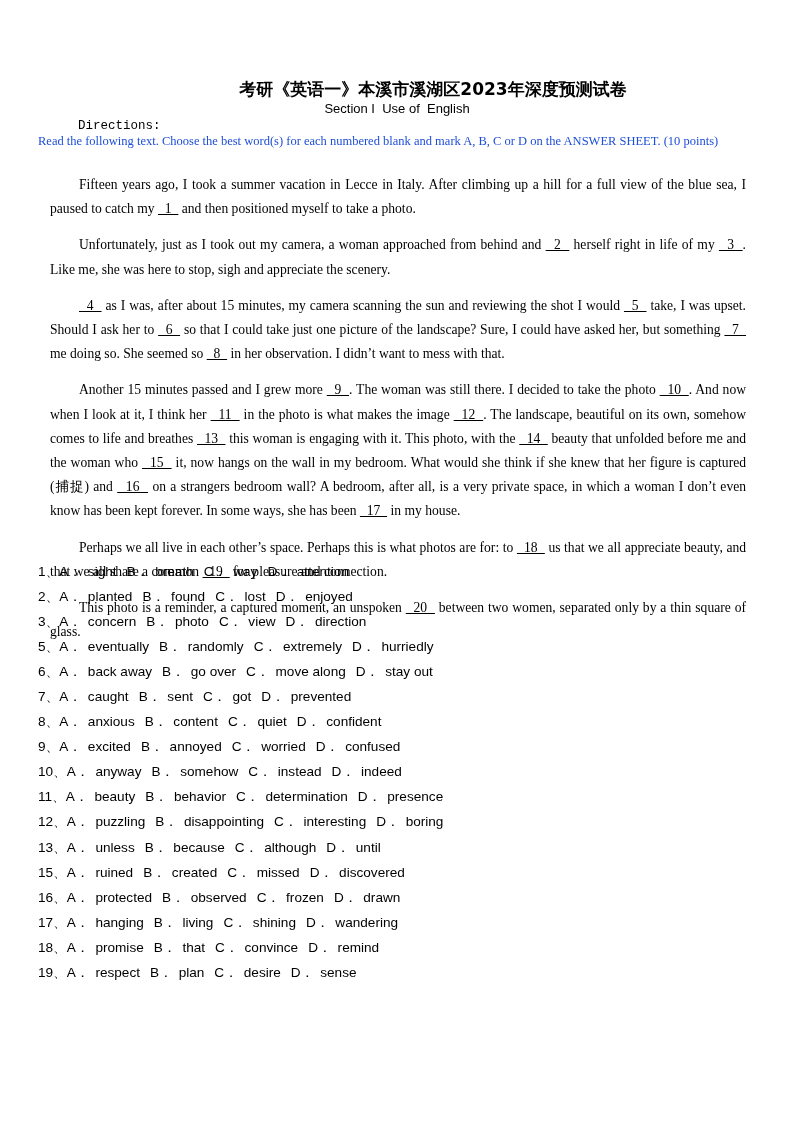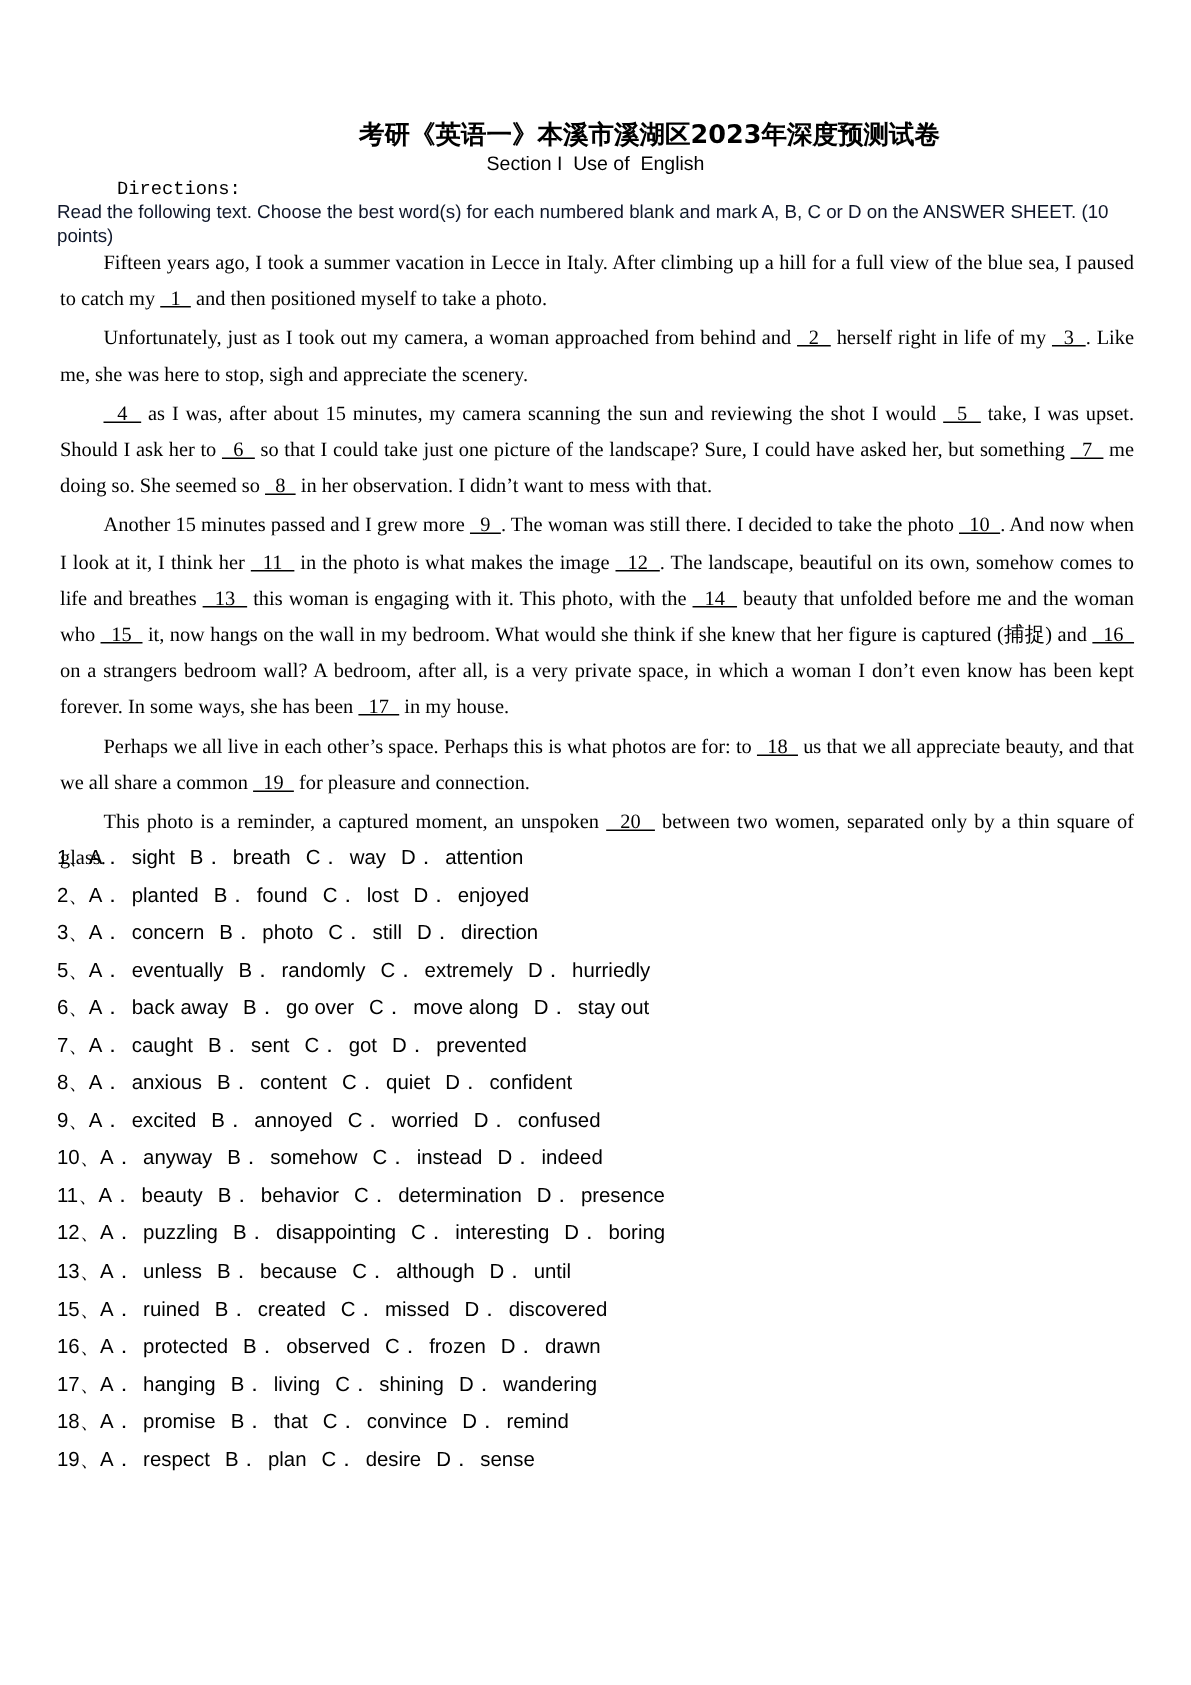--- a/index.html
+++ b/index.html
@@ -4,24 +4,24 @@
 <style>
   html, body { margin: 0; padding: 0; background: #ffffff; }
   body { width: 794px; height: 1123px; position: relative; overflow: hidden; color: #000; }
   .title { position: absolute; top: 78px; left: 0; width: 794px; text-align: center;
     font-family: "DejaVu Sans", sans-serif; font-weight: bold; font-size: 17px; letter-spacing: 0px; margin-left: 36px; }
   .subtitle { position: absolute; top: 101px; left: 0; width: 794px; text-align: center;
     font-family: Liberation Sans, sans-serif; font-size: 13px; white-space: pre; }
   .directions-label { position: absolute; top: 119px; left: 38px;
     font-family: "Liberation Mono", monospace; font-size: 12.5px; margin-left: 40px; }
   .directions-text { position: absolute; top: 134px; left: 38px; width: 720px;
-    font-family: Liberation Sans, sans-serif; font-size: 12.5px; line-height: 15.5px; color:#0f172a; }
+    font-family: Liberation Serif, serif; font-size: 12.5px; line-height: 15.5px; color:#1d4ed8; }
   .passage { position: absolute; top: 161px; left: 38px; width: 720px;
     font-family: "Liberation Serif", serif; font-size: 13.6px; line-height: 24.2px; }
-  .para { margin: 2px; text-indent: 29px; text-align: justify; }
+  .para { margin: 12px; text-indent: 29px; text-align: justify; }
   .blank { text-decoration: underline; white-space: pre; }
   .options { position: absolute; top: 559px; left: 38px;
     font-family: Liberation Sans, sans-serif; font-size: 13.6px; }
   .opt-row { height: 25.05px; line-height: 25px; white-space: nowrap; }
   .opt-num { }
   .opt-letter { margin-left: 0; }
   .opt-word { margin-left: 6px; margin-right: 10px; }
 </style>
 </head>
 <body>
@@ -35,21 +35,21 @@
     <p class="para"><span>Fifteen years ago, I took a summer vacation in Lecce in Italy. After climbing up a hill for a full view of the blue sea, I paused to catch my </span><span class="blank">  1  </span><span> and then positioned myself to take a photo.</span></p>
     <p class="para"><span>Unfortunately, just as I took out my camera, a woman approached from behind and </span><span class="blank">  2  </span><span> herself right in life of my </span><span class="blank">  3  </span><span>. Like me, she was here to stop, sigh and appreciate the scenery.</span></p>
     <p class="para"><span class="blank">  4  </span><span> as I was, after about 15 minutes, my camera scanning the sun and reviewing the shot I would </span><span class="blank">  5  </span><span> take, I was upset. Should I ask her to </span><span class="blank">  6  </span><span> so that I could take just one picture of the landscape? Sure, I could have asked her, but something </span><span class="blank">  7  </span><span> me doing so. She seemed so </span><span class="blank">  8  </span><span> in her observation. I didn’t want to mess with that.</span></p>
     <p class="para"><span>Another 15 minutes passed and I grew more </span><span class="blank">  9  </span><span>. The woman was still there. I decided to take the photo </span><span class="blank">  10  </span><span>. And now when I look at it, I think her </span><span class="blank">  11  </span><span> in the photo is what makes the image </span><span class="blank">  12  </span><span>. The landscape, beautiful on its own, somehow comes to life and breathes </span><span class="blank">  13  </span><span> this woman is engaging with it. This photo, with the </span><span class="blank">  14  </span><span> beauty that unfolded before me and the woman who </span><span class="blank">  15  </span><span> it, now hangs on the wall in my bedroom. What would she think if she knew that her figure is captured (捕捉) and </span><span class="blank">  16  </span><span> on a strangers bedroom wall? A bedroom, after all, is a very private space, in which a woman I don’t even know has been kept forever. In some ways, she has been </span><span class="blank">  17  </span><span> in my house.</span></p>
     <p class="para"><span>Perhaps we all live in each other’s space. Perhaps this is what photos are for: to </span><span class="blank">  18  </span><span> us that we all appreciate beauty, and that we all share a common </span><span class="blank">  19  </span><span> for pleasure and connection.</span></p>
     <p class="para"><span>This photo is a reminder, a captured moment, an unspoken </span><span class="blank">  20  </span><span> between two women, separated only by a thin square of glass.</span></p>
   </div>
 <div class="options" id="options">
     <div class="opt-row"><span class="opt-num">1、</span><span class="opt-letter">A．</span><span class="opt-word">sight</span><span class="opt-letter">B．</span><span class="opt-word">breath</span><span class="opt-letter">C．</span><span class="opt-word">way</span><span class="opt-letter">D．</span><span class="opt-word">attention</span></div>
     <div class="opt-row"><span class="opt-num">2、</span><span class="opt-letter">A．</span><span class="opt-word">planted</span><span class="opt-letter">B．</span><span class="opt-word">found</span><span class="opt-letter">C．</span><span class="opt-word">lost</span><span class="opt-letter">D．</span><span class="opt-word">enjoyed</span></div>
-    <div class="opt-row"><span class="opt-num">3、</span><span class="opt-letter">A．</span><span class="opt-word">concern</span><span class="opt-letter">B．</span><span class="opt-word">photo</span><span class="opt-letter">C．</span><span class="opt-word">still</span><span class="opt-letter">D．</span><span class="opt-word">direction</span></div>
+    <div class="opt-row"><span class="opt-num">3、</span><span class="opt-letter">A．</span><span class="opt-word">concern</span><span class="opt-letter">B．</span><span class="opt-word">photo</span><span class="opt-letter">C．</span><span class="opt-word">view</span><span class="opt-letter">D．</span><span class="opt-word">direction</span></div>
     <div class="opt-row"><span class="opt-num">5、</span><span class="opt-letter">A．</span><span class="opt-word">eventually</span><span class="opt-letter">B．</span><span class="opt-word">randomly</span><span class="opt-letter">C．</span><span class="opt-word">extremely</span><span class="opt-letter">D．</span><span class="opt-word">hurriedly</span></div>
     <div class="opt-row"><span class="opt-num">6、</span><span class="opt-letter">A．</span><span class="opt-word">back away</span><span class="opt-letter">B．</span><span class="opt-word">go over</span><span class="opt-letter">C．</span><span class="opt-word">move along</span><span class="opt-letter">D．</span><span class="opt-word">stay out</span></div>
     <div class="opt-row"><span class="opt-num">7、</span><span class="opt-letter">A．</span><span class="opt-word">caught</span><span class="opt-letter">B．</span><span class="opt-word">sent</span><span class="opt-letter">C．</span><span class="opt-word">got</span><span class="opt-letter">D．</span><span class="opt-word">prevented</span></div>
     <div class="opt-row"><span class="opt-num">8、</span><span class="opt-letter">A．</span><span class="opt-word">anxious</span><span class="opt-letter">B．</span><span class="opt-word">content</span><span class="opt-letter">C．</span><span class="opt-word">quiet</span><span class="opt-letter">D．</span><span class="opt-word">confident</span></div>
     <div class="opt-row"><span class="opt-num">9、</span><span class="opt-letter">A．</span><span class="opt-word">excited</span><span class="opt-letter">B．</span><span class="opt-word">annoyed</span><span class="opt-letter">C．</span><span class="opt-word">worried</span><span class="opt-letter">D．</span><span class="opt-word">confused</span></div>
     <div class="opt-row"><span class="opt-num">10、</span><span class="opt-letter">A．</span><span class="opt-word">anyway</span><span class="opt-letter">B．</span><span class="opt-word">somehow</span><span class="opt-letter">C．</span><span class="opt-word">instead</span><span class="opt-letter">D．</span><span class="opt-word">indeed</span></div>
     <div class="opt-row"><span class="opt-num">11、</span><span class="opt-letter">A．</span><span class="opt-word">beauty</span><span class="opt-letter">B．</span><span class="opt-word">behavior</span><span class="opt-letter">C．</span><span class="opt-word">determination</span><span class="opt-letter">D．</span><span class="opt-word">presence</span></div>
     <div class="opt-row"><span class="opt-num">12、</span><span class="opt-letter">A．</span><span class="opt-word">puzzling</span><span class="opt-letter">B．</span><span class="opt-word">disappointing</span><span class="opt-letter">C．</span><span class="opt-word">interesting</span><span class="opt-letter">D．</span><span class="opt-word">boring</span></div>
     <div class="opt-row"><span class="opt-num">13、</span><span class="opt-letter">A．</span><span class="opt-word">unless</span><span class="opt-letter">B．</span><span class="opt-word">because</span><span class="opt-letter">C．</span><span class="opt-word">although</span><span class="opt-letter">D．</span><span class="opt-word">until</span></div>
     <div class="opt-row"><span class="opt-num">15、</span><span class="opt-letter">A．</span><span class="opt-word">ruined</span><span class="opt-letter">B．</span><span class="opt-word">created</span><span class="opt-letter">C．</span><span class="opt-word">missed</span><span class="opt-letter">D．</span><span class="opt-word">discovered</span></div>

